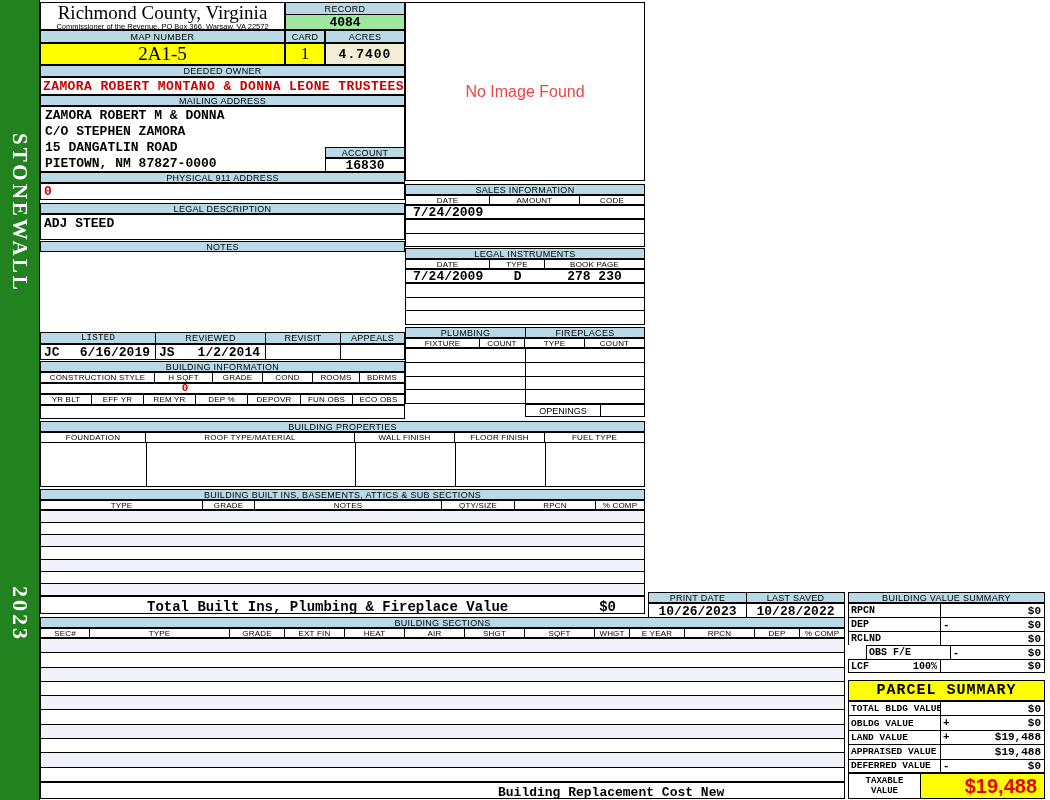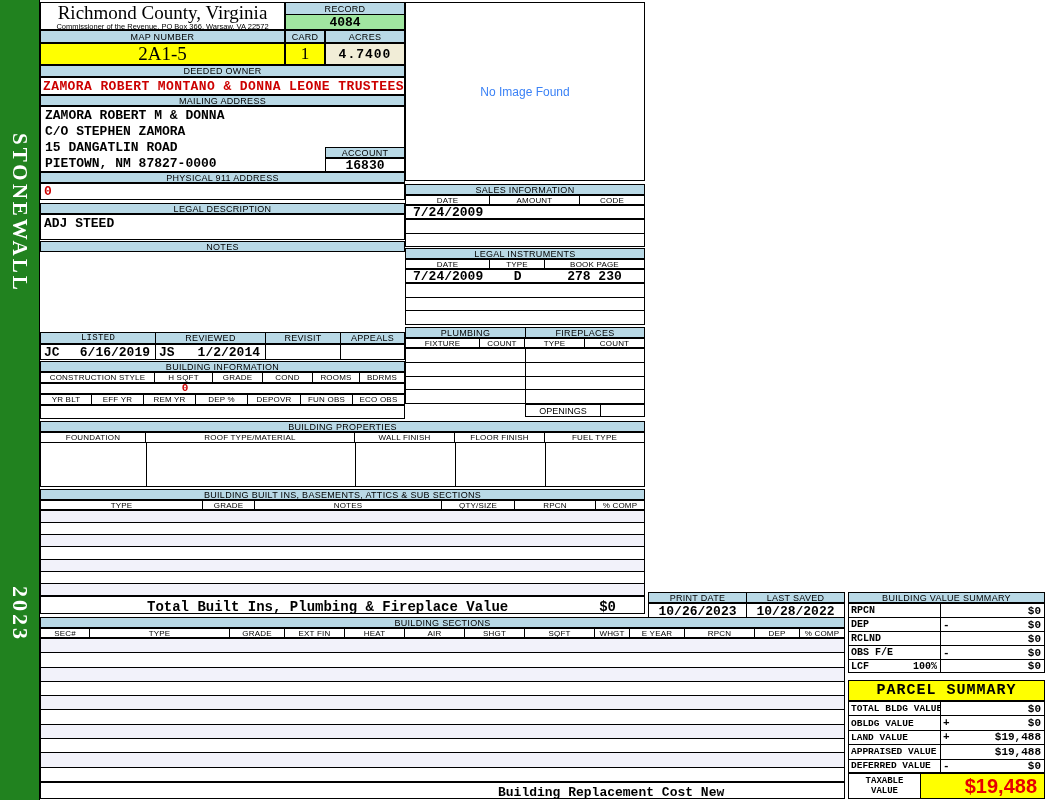--- a/index.html
+++ b/index.html
@@ -112,21 +112,21 @@
     <div class="cellhdr" style="width:52px;">EFF YR</div>
     <div class="cellhdr" style="width:52px;">REM YR</div>
     <div class="cellhdr" style="width:52px;">DEP %</div>
     <div class="cellhdr" style="width:53px;">DEPOVR</div>
     <div class="cellhdr" style="width:52px;">FUN OBS</div>
     <div class="cellhdr" style="width:52px;">ECO OBS</div>
   </div>
   <div class="abs box" style="left:40px;top:405px;width:365px;height:14px;"></div>
 
   <div class="abs box" style="left:405px;top:2px;width:240px;height:179px;display:flex;align-items:center;justify-content:center;">
-    <span style="font-size:12px;color:#3b82f6;">No Image Found</span>
+    <span style="font-size:16px;color:#ef4444;">No Image Found</span>
   </div>
 
   <div class="abs hdr" style="left:405px;top:184px;width:240px;height:11px;">SALES INFORMATION</div>
   <div class="abs row" style="left:405px;top:195px;width:240px;height:10px;">
     <div class="cellhdr" style="width:85px;">DATE</div>
     <div class="cellhdr" style="width:90px;">AMOUNT</div>
     <div class="cellhdr" style="width:65px;">CODE</div>
   </div>
   <div class="abs box mono" style="left:405px;top:205px;width:240px;height:14px;font-size:13px;display:flex;align-items:center;">
     <span style="padding-left:7px;">7/24/2009</span>
@@ -254,21 +254,21 @@
     <div class="row" style="height:14px;">
       <div class="box mono" style="width:92px;font-size:10px;display:flex;align-items:center;justify-content:space-between;padding:0 3px 0 2px;border-right:none;border-bottom:none;">
         <span>RCLND</span>
         <span></span>
       </div>
       <div class="box mono" style="width:105px;font-size:11px;display:flex;align-items:center;border-bottom:none;">
         <span style="width:14px;padding-left:2px;"></span>
         <span style="flex:1;text-align:right;padding-right:3px;">$0</span>
       </div>
     </div>
-    <div class="row" style="height:14px;">
+    <div class="row" style="height:14px;margin-left:18px;">
       <div class="box mono" style="width:92px;font-size:10px;display:flex;align-items:center;justify-content:space-between;padding:0 3px 0 2px;border-right:none;border-bottom:none;">
         <span>OBS F/E</span>
         <span></span>
       </div>
       <div class="box mono" style="width:105px;font-size:11px;display:flex;align-items:center;border-bottom:none;">
         <span style="width:14px;padding-left:2px;">-</span>
         <span style="flex:1;text-align:right;padding-right:3px;">$0</span>
       </div>
     </div>
     <div class="row" style="height:14px;">

